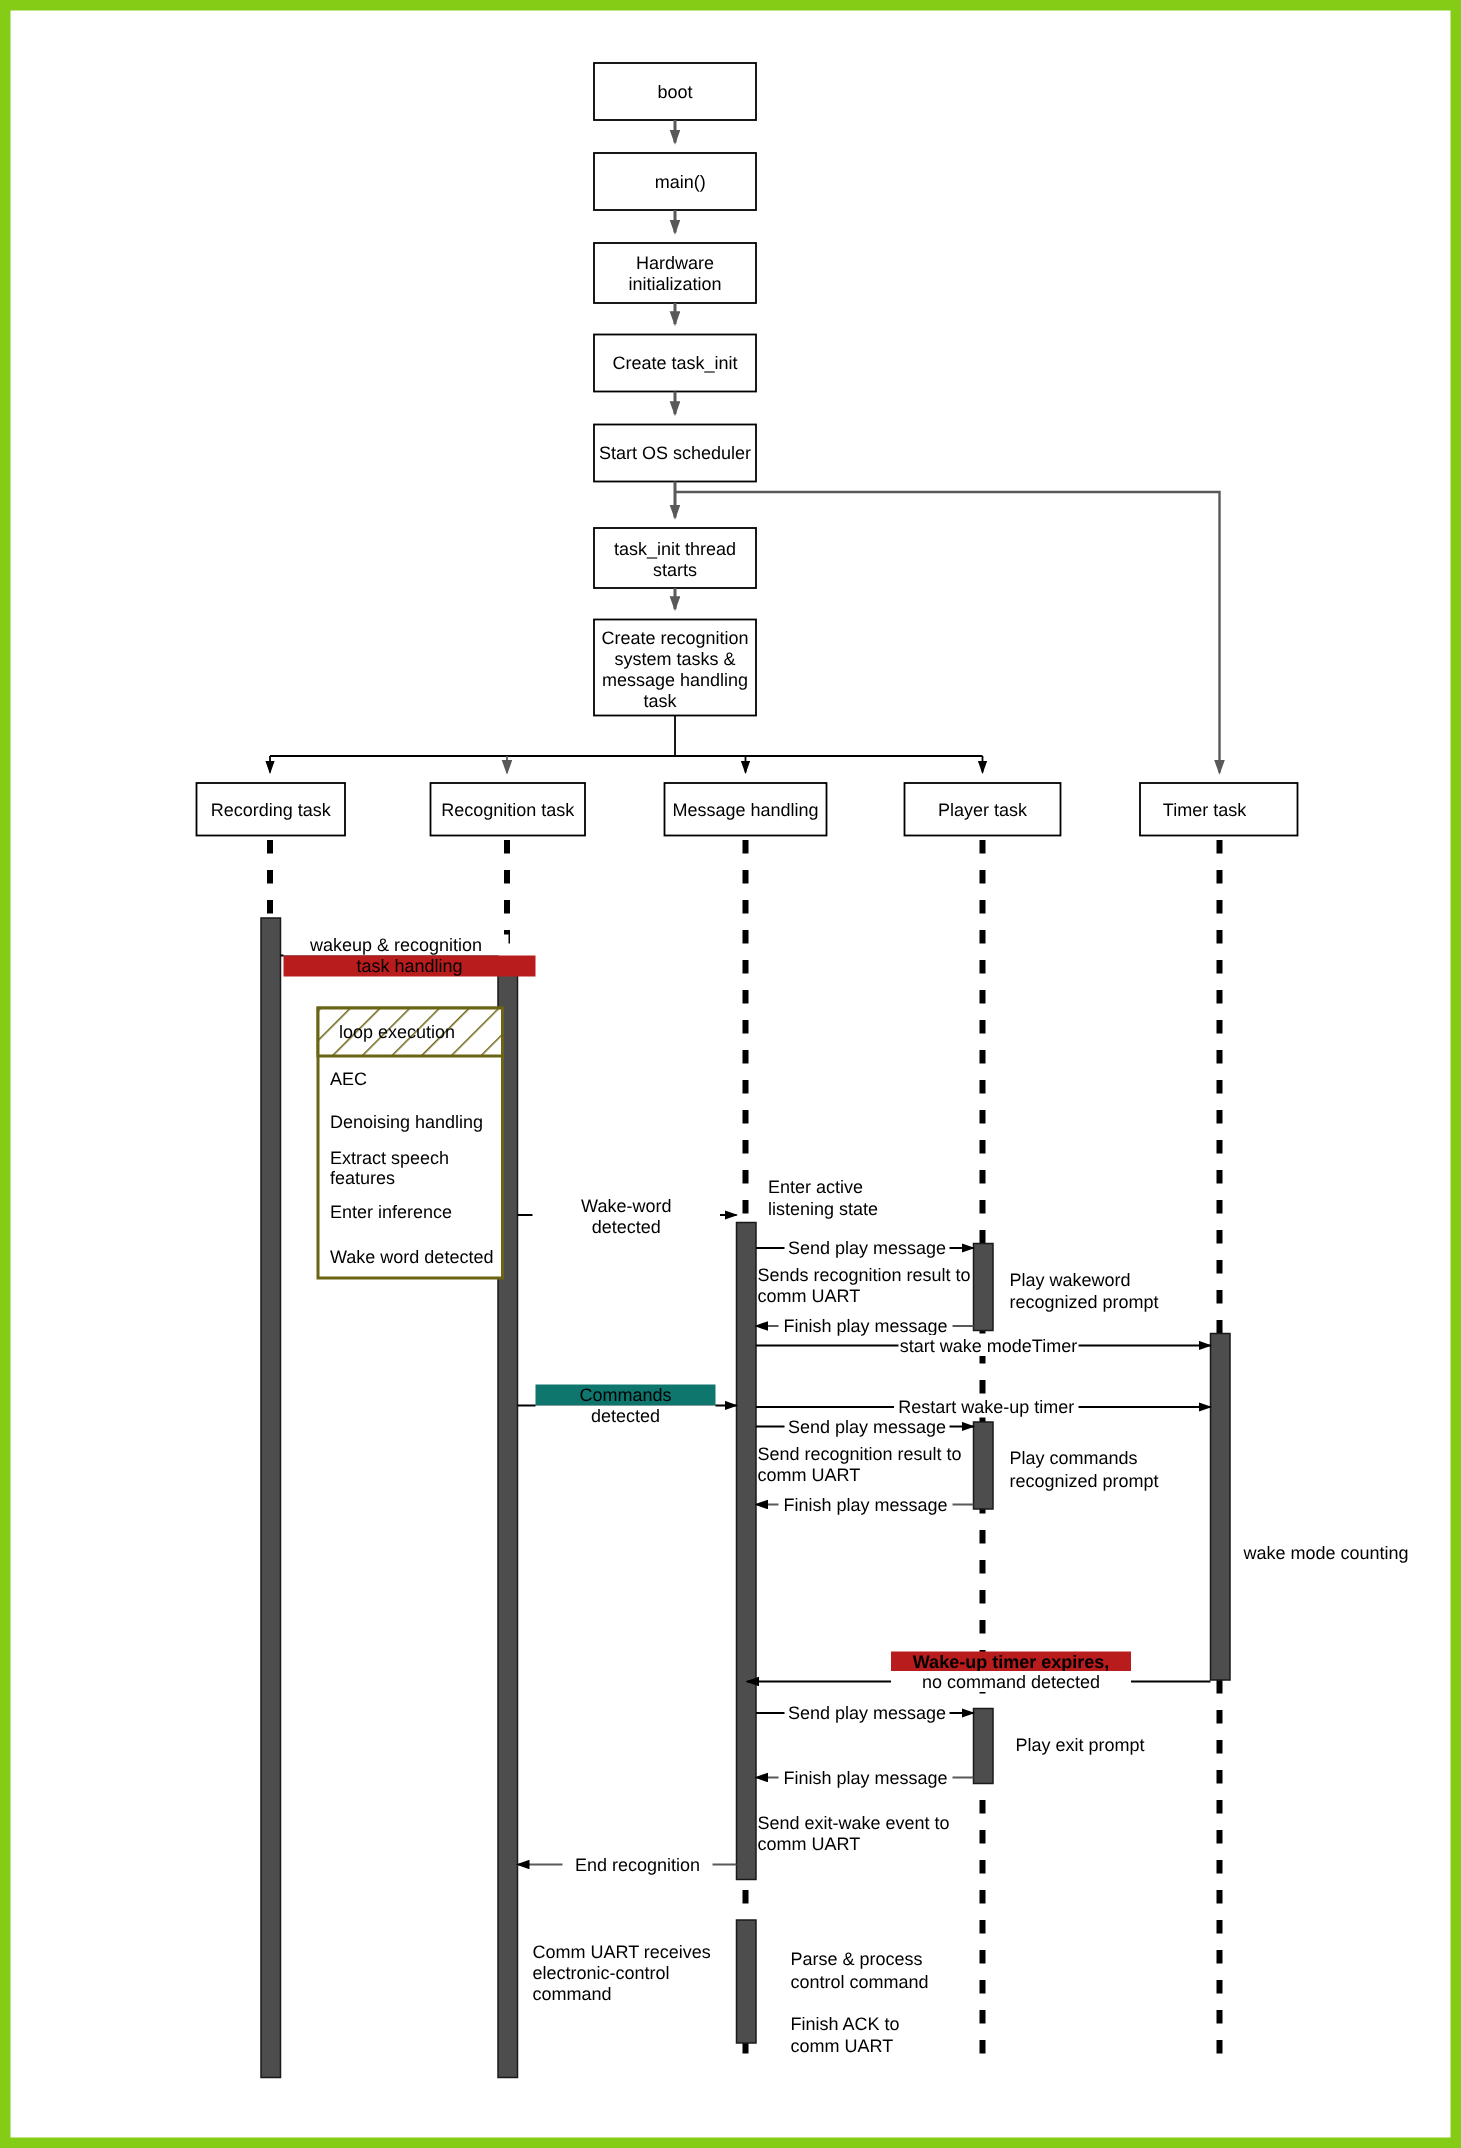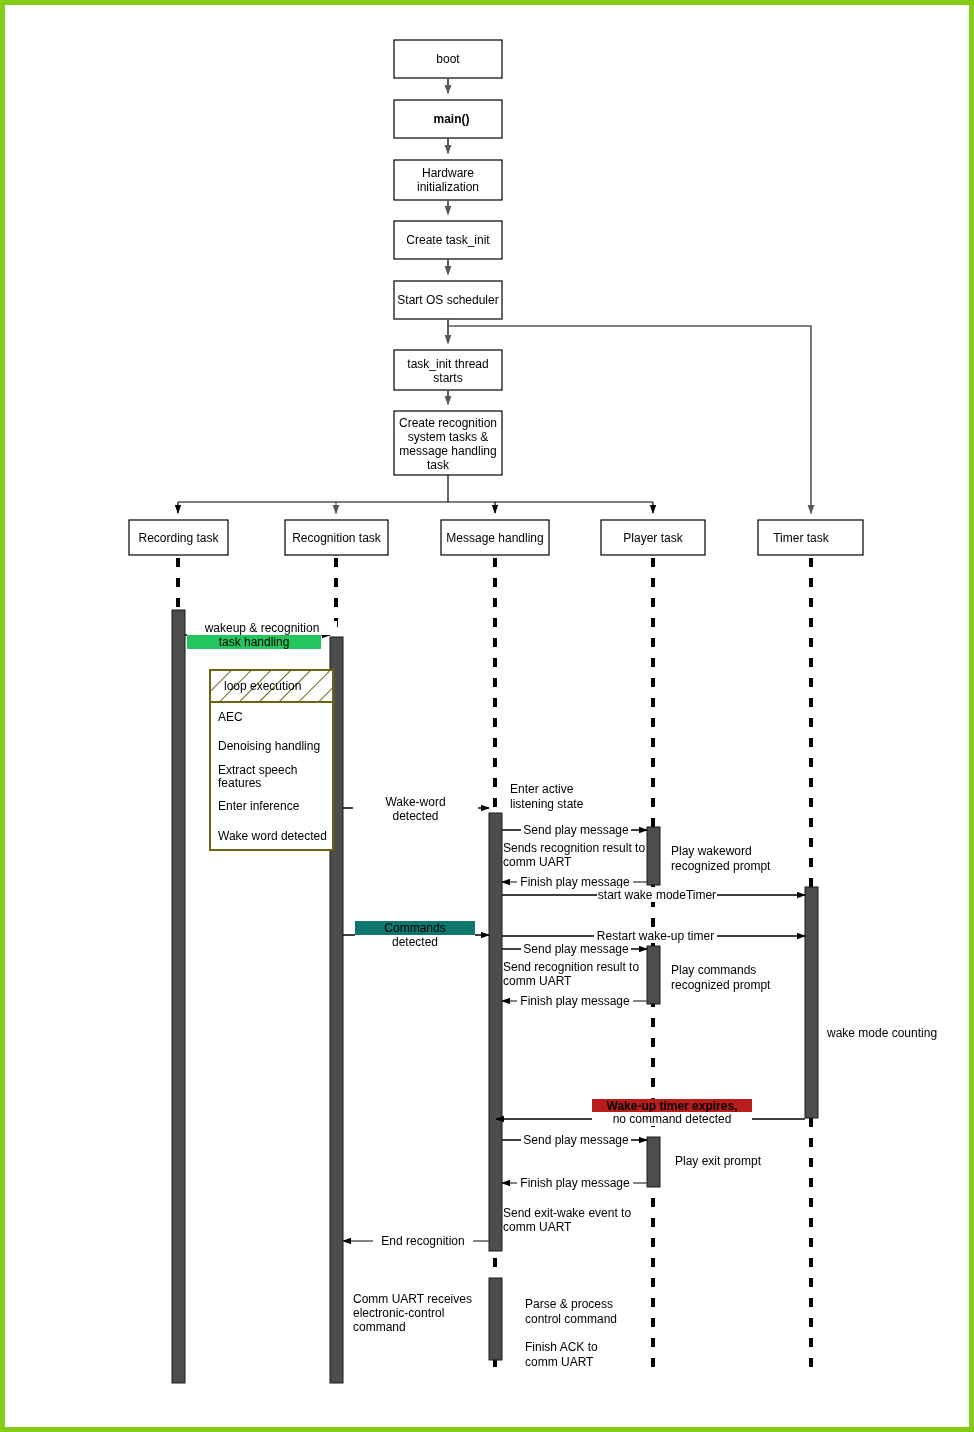--- a/index.html
+++ b/index.html
@@ -9,21 +9,21 @@
     background: #ffffff;
   }
   body {
     font-family: "Liberation Sans", sans-serif;
   }
   #page {
     position: relative;
     width: 974px;
     height: 1432px;
     background: #ffffff;
-    border: 5px solid #84cc16;
+    border: 7px solid #84cc16;
     box-sizing: border-box;
     overflow: hidden;
   }
   #canvas {
     position: absolute;
     left: 0; top: 0;
     width: 974px;
     height: 1432px;
   }
   .txt {
@@ -133,21 +133,21 @@
       <line x1="497" y1="944" x2="642" y2="944" marker-end="url(#ah)"></line>
       <line x1="642" y1="996" x2="497" y2="996" marker-end="url(#ah)" stroke="#595959"></line>
       <line x1="800" y1="1114" x2="491" y2="1114" marker-end="url(#ah)"></line>
       <line x1="497" y1="1135" x2="642" y2="1135" marker-end="url(#ah)"></line>
       <line x1="642" y1="1178" x2="497" y2="1178" marker-end="url(#ah)" stroke="#595959"></line>
       <line x1="484" y1="1236" x2="338" y2="1236" marker-end="url(#ah)" stroke="#595959"></line>
     </g>
   </svg>
 
   <div class="txt ctr" style="left:389px; top:47px; width:108px;">boot</div>
-  <div class="txt ctr" style="left:389px; top:107px; width:115px;font-weight:bold;">main()</div>
+  <div class="txt ctr" style="left:389px; top:107px; width:115px;">main()</div>
   <div class="txt ctr" style="left:389px; top:161px; width:108px;">Hardware</div>
   <div class="txt ctr" style="left:389px; top:175px; width:108px;">initialization</div>
   <div class="txt ctr" style="left:389px; top:228px; width:108px;">Create task_init</div>
   <div class="txt ctr" style="left:387px; top:288px; width:112px;">Start OS scheduler</div>
   <div class="txt ctr" style="left:389px; top:352px; width:108px;">task_init thread</div>
   <div class="txt ctr" style="left:389px; top:366px; width:108px;">starts</div>
   <div class="txt ctr" style="left:388px; top:411px; width:110px;">Create recognition</div>
   <div class="txt ctr" style="left:388px; top:425px; width:110px;">system tasks &amp;</div>
   <div class="txt ctr" style="left:388px; top:439px; width:110px;">message handling</div>
   <div class="txt ctr" style="left:388px; top:453px; width:90px;">task</div>
@@ -160,21 +160,21 @@
 
   <div class="txt lft" style="left:219px; top:674px;">loop execution</div>
   <div class="txt lft" style="left:213px; top:705px;">AEC</div>
   <div class="txt lft" style="left:213px; top:734px;">Denoising handling</div>
   <div class="txt lft" style="left:213px; top:758px;">Extract speech</div>
   <div class="txt lft" style="left:213px; top:771px;">features</div>
   <div class="txt lft" style="left:213px; top:794px;">Enter inference</div>
   <div class="txt lft" style="left:213px; top:824px;">Wake word detected</div>
 
   <div class="txt ctr" style="left:182px; top:616px; width:150px; background:#fff;">wakeup &amp; recognition</div>
-  <div class="txt ctr" style="left:182px; top:630px; width:134px; background:#22c55e;">task handling</div>
+  <div class="txt ctr" style="left:182px; top:630px; width:168px; background:#b91c1c;">task handling</div>
 
   <div class="txt ctr" style="left:348px; top:790px; width:125px; background:#fff;">Wake-word</div>
   <div class="txt ctr" style="left:348px; top:804px; width:125px; background:#fff;">detected</div>
 
   <div class="txt ctr" style="left:516px; top:818px; width:110px; background:#fff;">Send play message</div>
   <div class="txt ctr" style="left:512px; top:870px; width:116px; background:#fff;">Finish play message</div>
   <div class="txt ctr" style="left:592px; top:883px; width:120px; background:#fff;">start wake modeTimer</div>
 
   <div class="txt ctr" style="left:350px; top:916px; width:120px; background:#0f766e;">Commands</div>
   <div class="txt ctr" style="left:350px; top:930px; width:120px; background:#fff;">detected</div>

